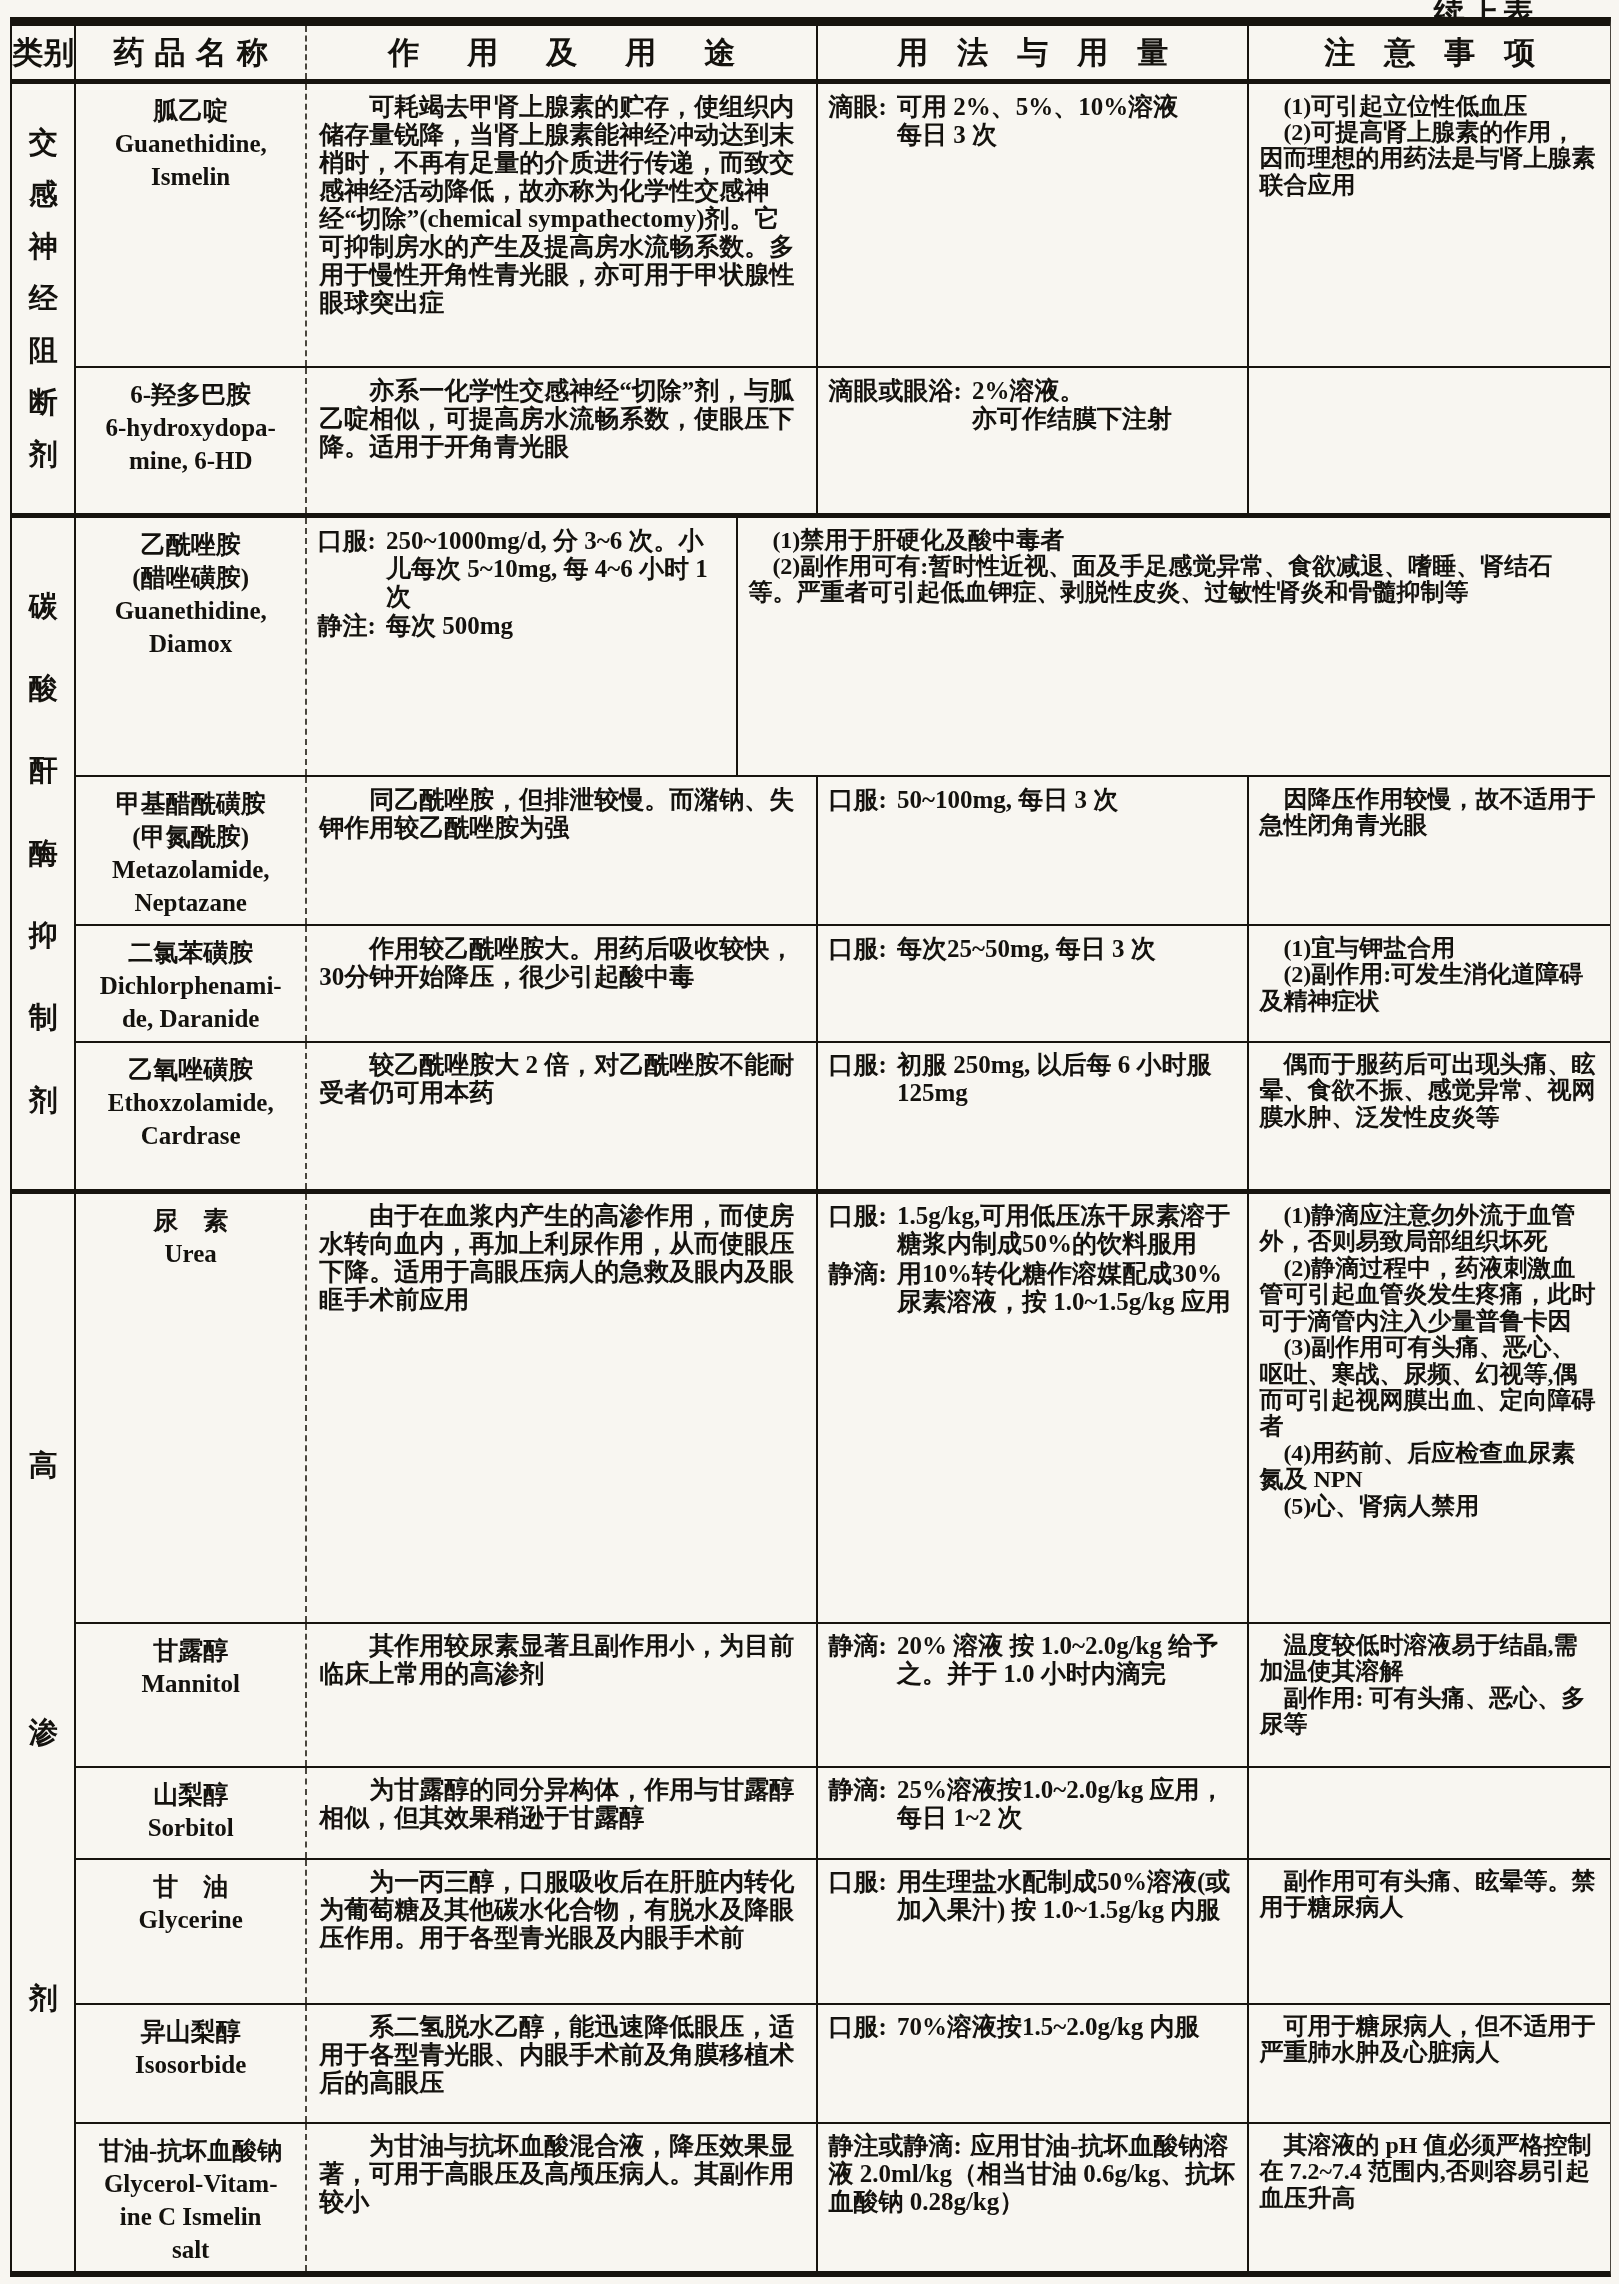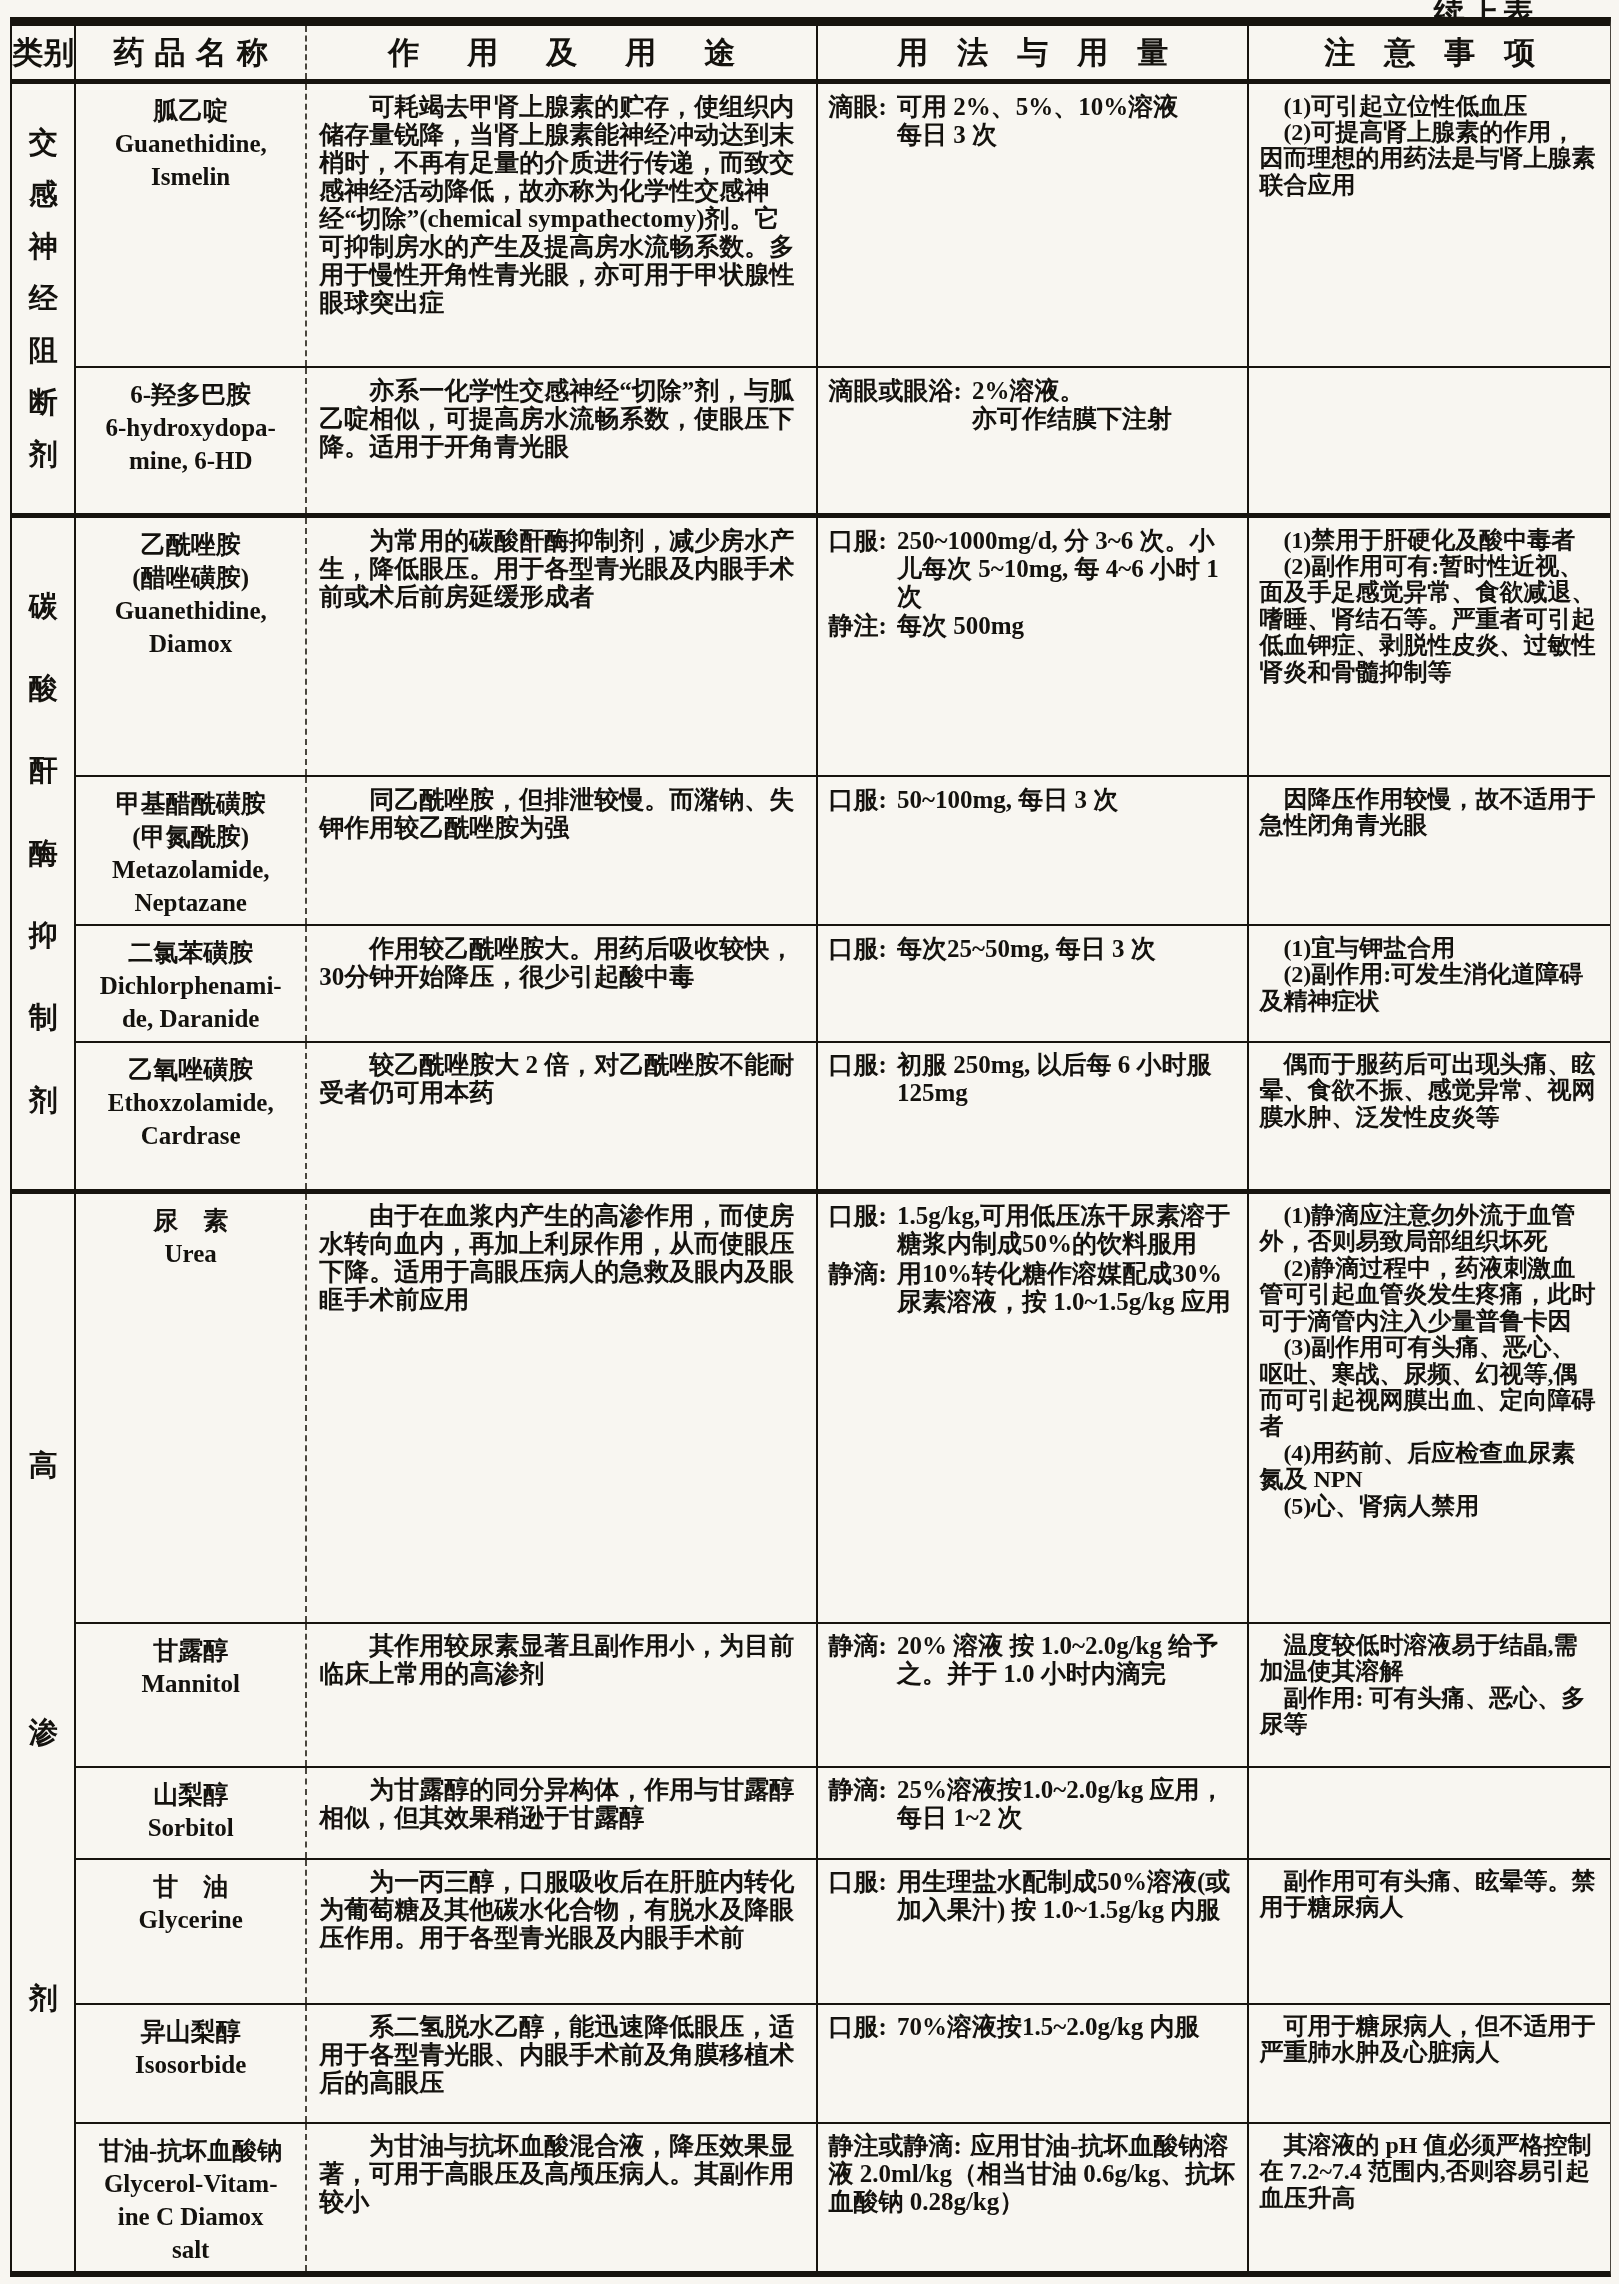--- a/index.html
+++ b/index.html
@@ -144,23 +144,20 @@
             <div class="cat-char">剂</div>
           </div>
           <div class="rows">
             <div class="row" style="min-height: 259px;">
               <div class="cell name-cell col-name">
                 <div class="name-line">乙酰唑胺</div>
                 <div class="name-line">(醋唑磺胺)</div>
                 <div class="name-line">Guanethidine,</div>
                 <div class="name-line">Diamox</div>
               </div>
-              <div class="cell action-cell col-act">
-                <p class="action-par">为常用的碳酸酐酶抑制剂，减少房水产生，降低眼压。用于各型青光眼及内眼手术前或术后前房延缓形成者</p>
-              </div>
               <div class="cell usage-cell col-usage">
                 <div class="usage-entry">
                   <span class="usage-label">口服:</span>
                   <span class="usage-text">250~1000mg/d, 分 3~6 次。小儿每次 5~10mg, 每 4~6 小时 1 次</span>
                 </div>
                 <div class="usage-entry">
                   <span class="usage-label">静注:</span>
                   <span class="usage-text">每次 500mg</span>
                 </div>
               </div>
@@ -331,21 +328,21 @@
                 </div>
               </div>
               <div class="cell notes-cell col-notes">
                 <p class="note-par">可用于糖尿病人，但不适用于严重肺水肿及心脏病人</p>
               </div>
             </div>
             <div class="row" style="min-height: 130px;">
               <div class="cell name-cell col-name">
                 <div class="name-line">甘油-抗坏血酸钠</div>
                 <div class="name-line">Glycerol-Vitam-</div>
-                <div class="name-line">ine C Diamox</div>
+                <div class="name-line">ine C Ismelin</div>
                 <div class="name-line">salt</div>
               </div>
               <div class="cell action-cell col-act">
                 <p class="action-par">为甘油与抗坏血酸混合液，降压效果显著，可用于高眼压及高颅压病人。其副作用较小</p>
               </div>
               <div class="cell usage-cell col-usage">
                 <div class="usage-entry flush"><span class="usage-label">静注或静滴:</span><span class="usage-text">应用甘油-抗坏血酸钠溶液 2.0ml/kg（相当甘油 0.6g/kg、抗坏血酸钠 0.28g/kg）</span></div>
               </div>
               <div class="cell notes-cell col-notes">
                 <p class="note-par">其溶液的 pH 值必须严格控制在 7.2~7.4 范围内,否则容易引起血压升高</p>

